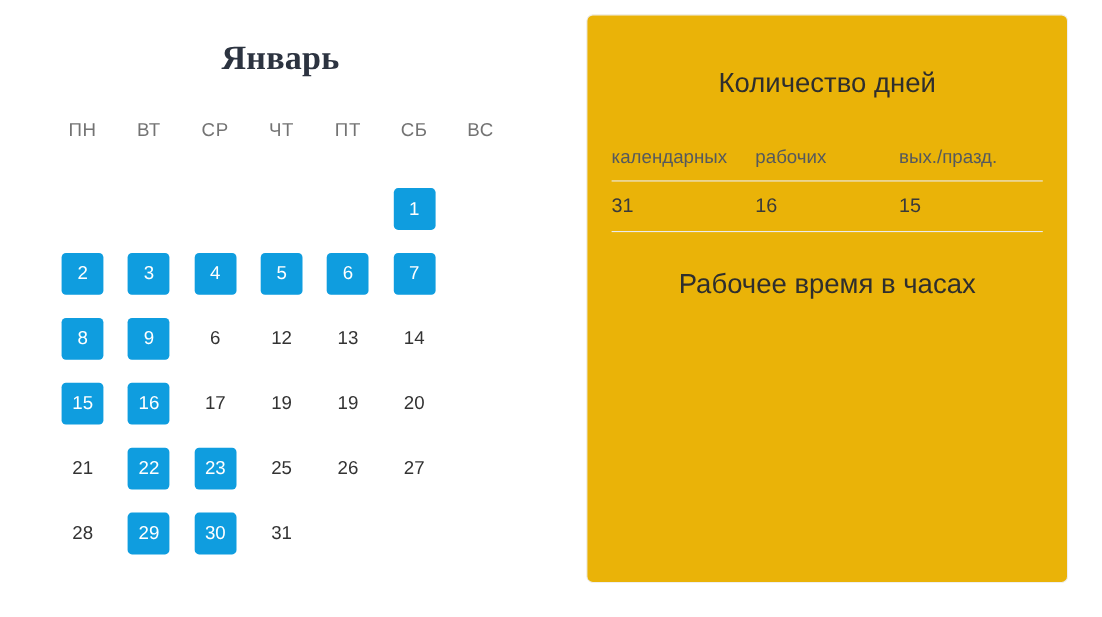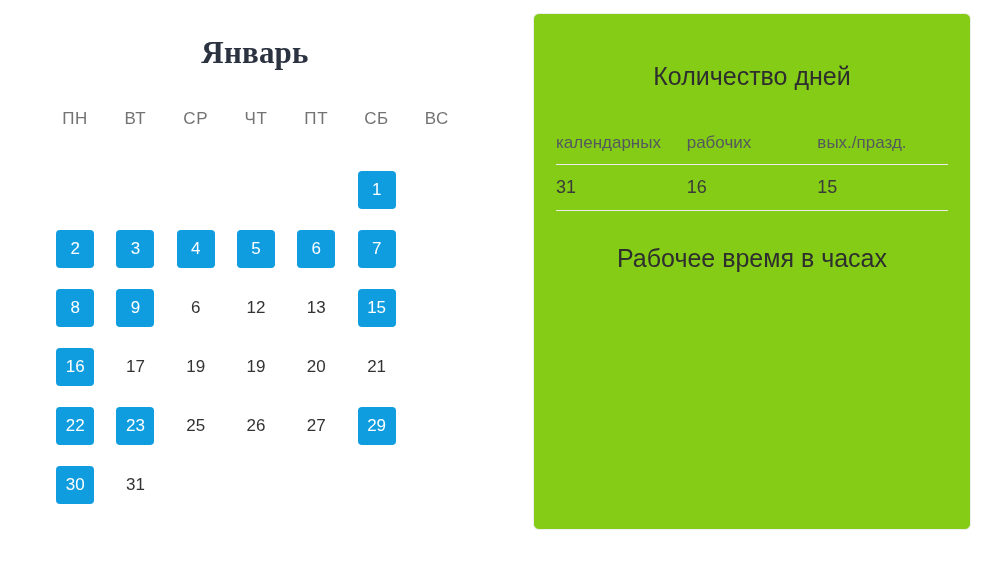--- a/index.html
+++ b/index.html
@@ -87,21 +87,21 @@
   }
 
   
   #info-card {
     position: absolute;
     left: 533px;
     top: 13px;
     width: 438px;
     height: 517px;
     box-sizing: border-box;
-    background: #84cc16;
+    background: #eab308;
     border: 1px solid #efefef;
     border-radius: 6px;
   }
   .card-heading {
     text-align: center;
     color: #2e2e2e;
     font-size: 25px;
     line-height: 33px;
     font-weight: normal;
   }
@@ -211,20 +211,23 @@
       </div>
       <div class="day-cell">
         <div class="day-box">6</div>
       </div>
       <div class="day-cell">
         <div class="day-box">12</div>
       </div>
       <div class="day-cell">
         <div class="day-box">13</div>
       </div>
+      <div class="day-cell">
+        <div class="day-box">14</div>
+      </div>
       <div class="day-cell is-highlighted">
         <div class="day-box">15</div>
       </div>
       <div class="day-cell is-highlighted">
         <div class="day-box">16</div>
       </div>
       <div class="day-cell">
         <div class="day-box">17</div>
       </div>
       <div class="day-cell">
@@ -246,20 +249,23 @@
         <div class="day-box">23</div>
       </div>
       <div class="day-cell">
         <div class="day-box">25</div>
       </div>
       <div class="day-cell">
         <div class="day-box">26</div>
       </div>
       <div class="day-cell">
         <div class="day-box">27</div>
+      </div>
+      <div class="day-cell">
+        <div class="day-box">28</div>
       </div>
       <div class="day-cell is-highlighted">
         <div class="day-box">29</div>
       </div>
       <div class="day-cell is-highlighted">
         <div class="day-box">30</div>
       </div>
       <div class="day-cell">
         <div class="day-box">31</div>
       </div>

